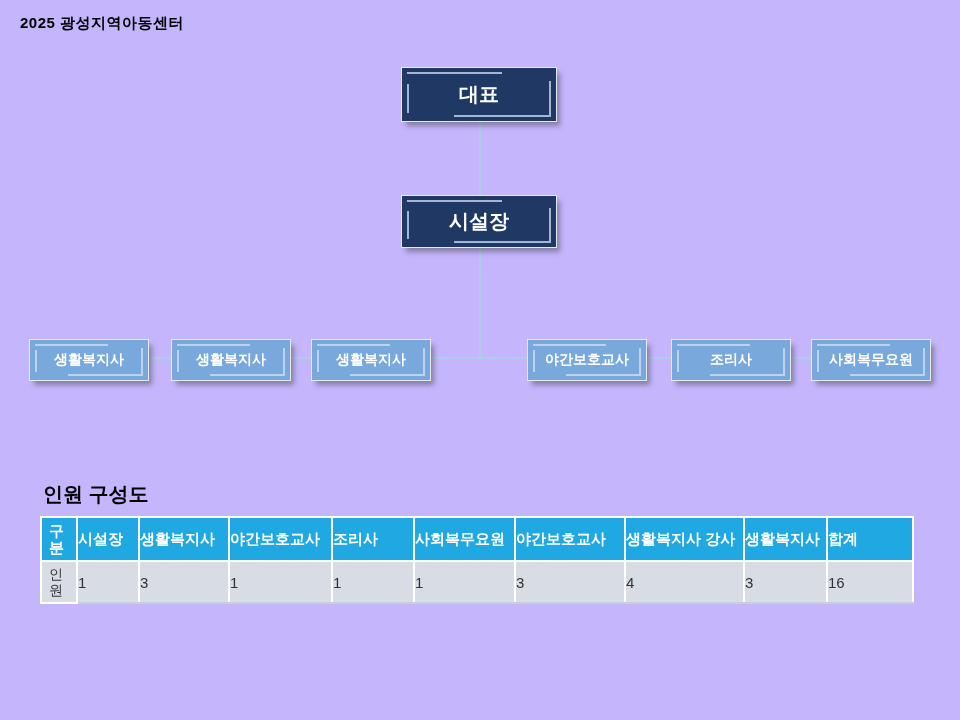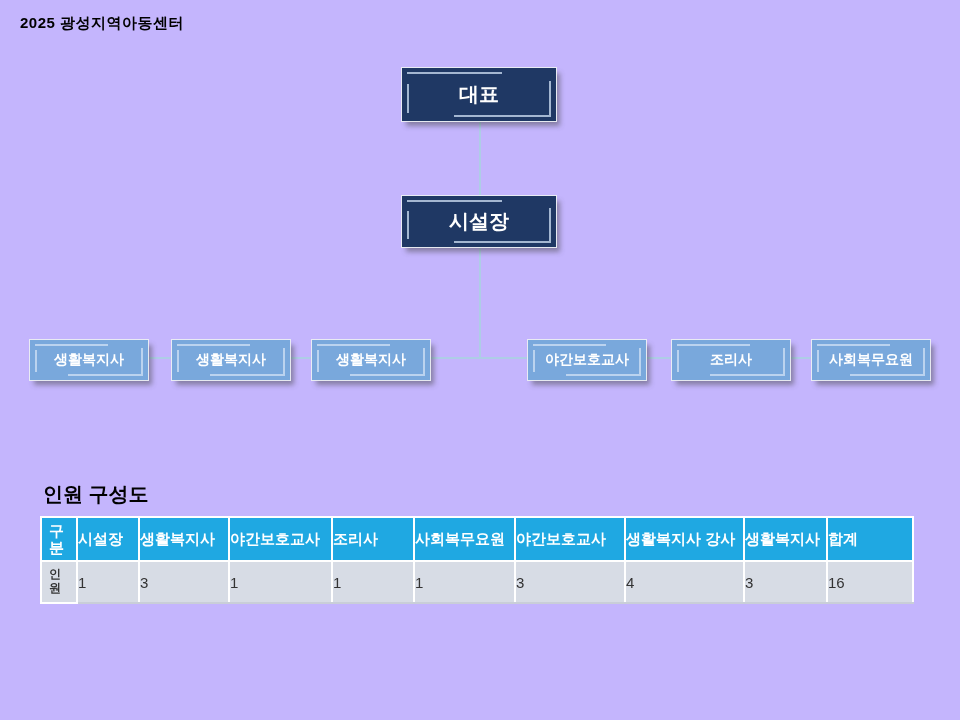--- a/index.html
+++ b/index.html
@@ -110,22 +110,22 @@
   table.people thead th {
     background: #1fa8e2;
     color: #ffffff;
     font-size: 15px;
     font-weight: bold;
     height: 44px;
   }
   table.people tbody th {
     background: #d7dce5;
     color: #333333;
-    font-size: 12px;
-    font-weight: bold;
+    font-size: 14px;
+    font-weight: normal;
     height: 42px;
   }
   table.people tbody td {
     background: #d7dce5;
     color: #333333;
     font-size: 15px;
     font-weight: normal;
     height: 42px;
     border-bottom: 2px solid #c9ced8;
   }

